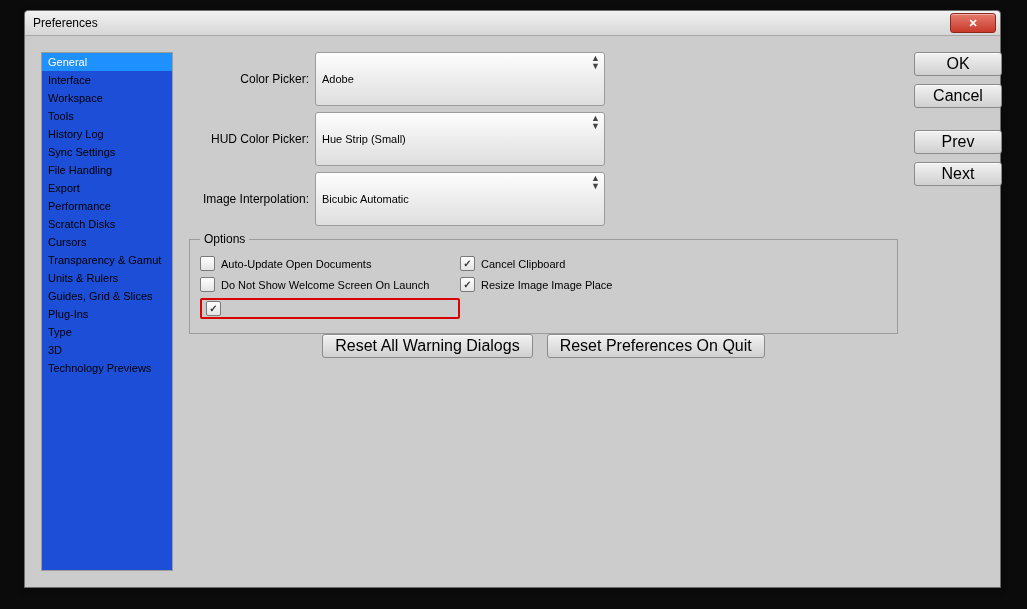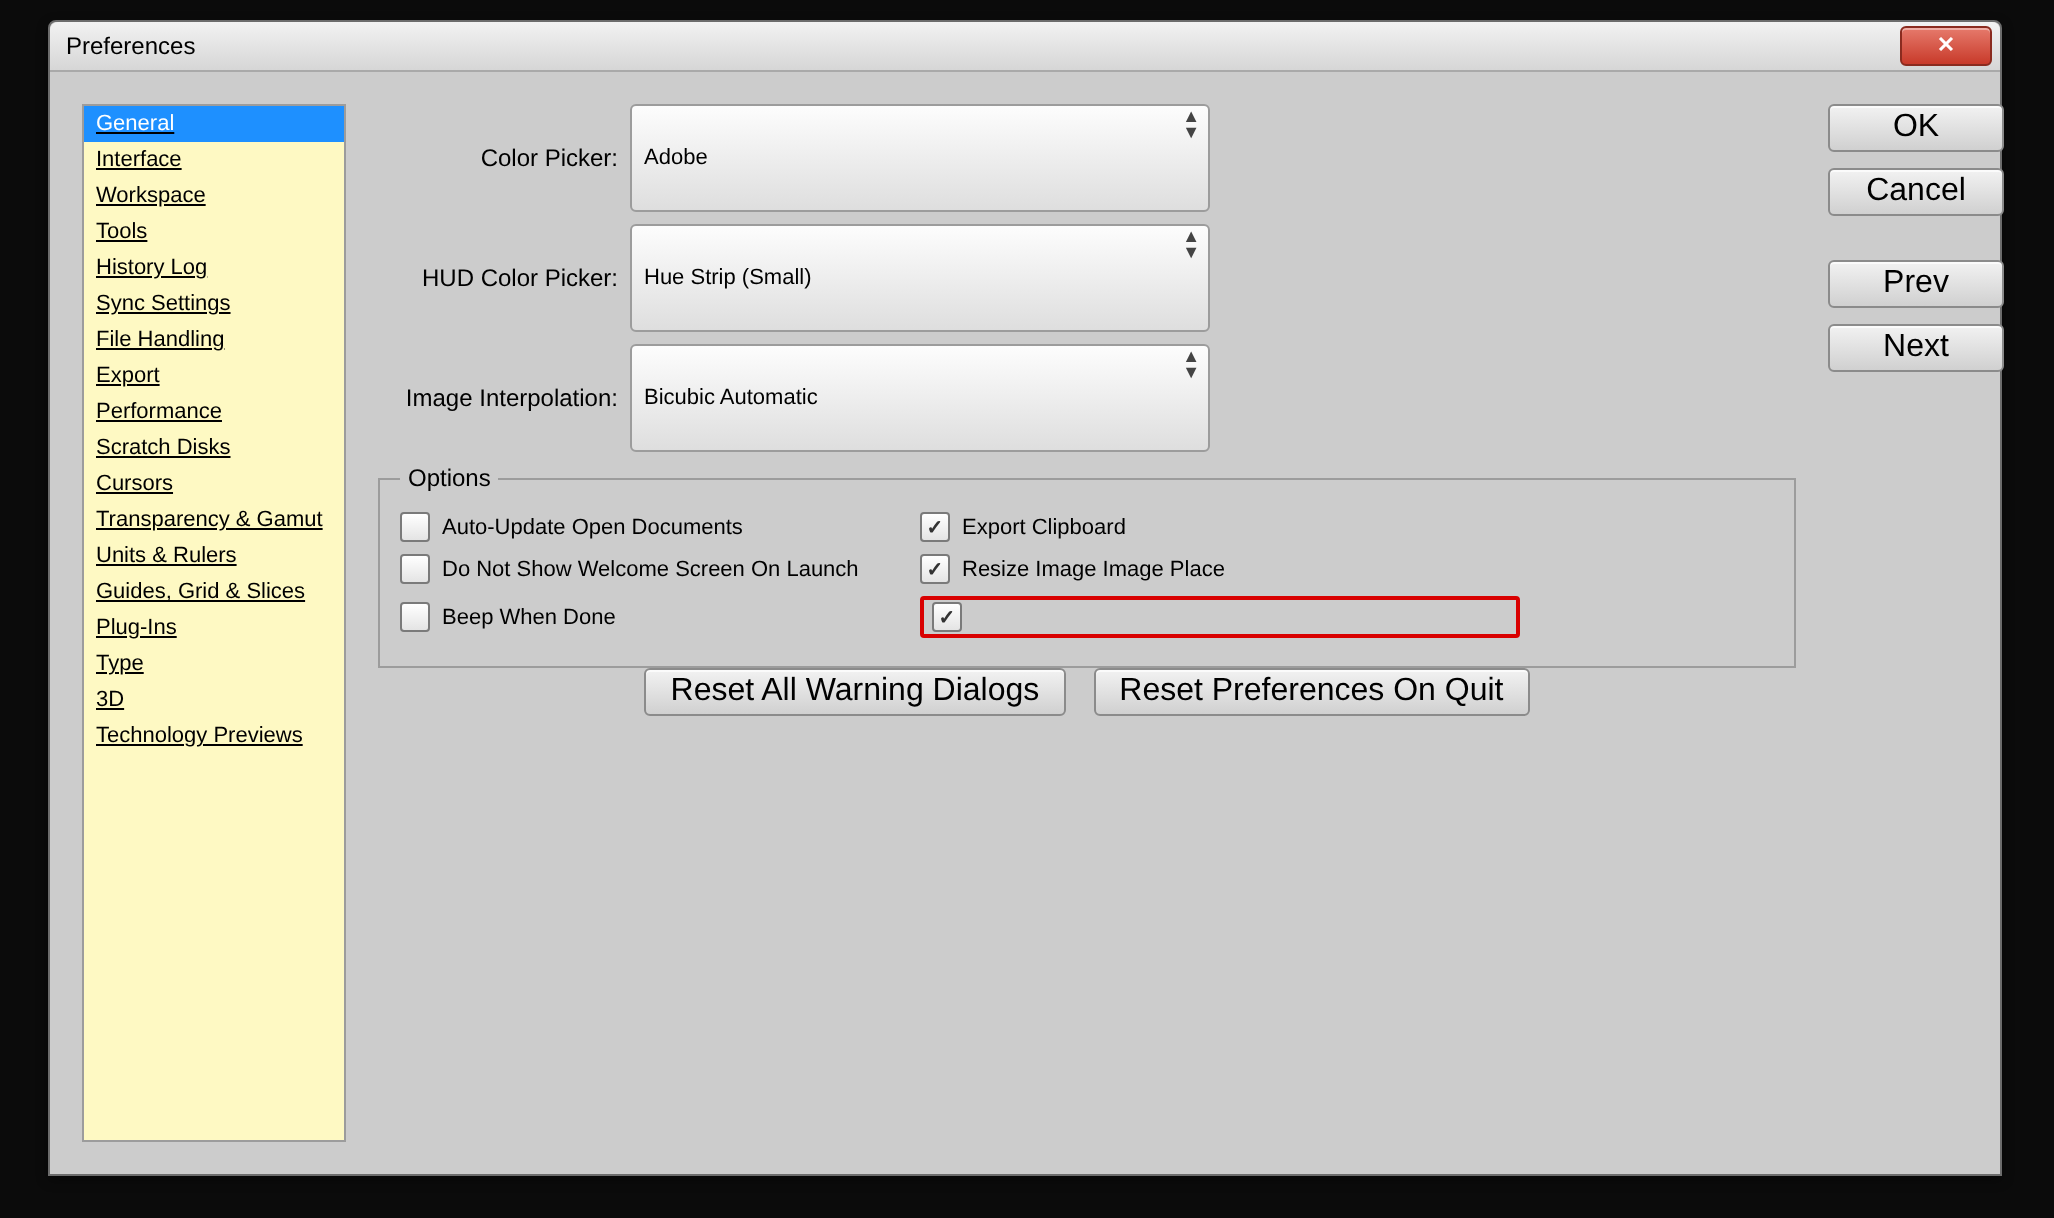--- a/index.html
+++ b/index.html
@@ -32,23 +32,22 @@
     background:linear-gradient(#e67a6c,#c83a2a);
     border:1px solid #8a2b1f;
     display:flex;align-items:center;justify-content:center;
     color:#fff;font-weight:bold;font-size:11px;
     box-shadow:inset 0 1px 0 rgba(255,255,255,0.4);
   }
   .body{
     flex:1;display:flex;padding:16px;gap:16px;
   }
   .sidebar{
-    width:130px;border:1px solid #9c9c9c;background:#fef9c3;
+    width:130px;border:1px solid #9c9c9c;background:#1d4ed8;
     overflow:auto;
-    text-decoration:underline;
   }
   .side-item{
     padding:3px 6px;font-size:11px;cursor:default;
     white-space:nowrap;
   }
   .side-item.selected{background:#1e90ff;color:#fff;}
   .main{flex:1;display:flex;gap:16px;}
   .form-area{flex:1;}
   .form-row{display:flex;align-items:center;margin-bottom:6px;}
   .form-label{width:120px;text-align:right;margin-right:6px;}
@@ -160,33 +159,29 @@
 
         <fieldset class="options">
           <legend>Options</legend>
           <div class="check-grid" id="check-grid">
               <label class="check">
                 <span class="box"></span>
                 <span>Auto-Update Open Documents</span>
               </label>
               <label class="check">
                 <span class="box checked"></span>
-                <span>Export Clipboard</span>
+                <span>Cancel Clipboard</span>
               </label>
               <label class="check">
                 <span class="box"></span>
                 <span>Do Not Show Welcome Screen On Launch</span>
               </label>
               <label class="check">
                 <span class="box checked"></span>
                 <span>Resize Image Image Place</span>
-              </label>
-              <label class="check">
-                <span class="box"></span>
-                <span>Beep When Done</span>
               </label>
               <label class="check highlight-red">
                 <span class="box checked"></span>
               </label>
             </div>
         </fieldset>
 
         <div class="btn-row">
           <div class="btn">Reset All Warning Dialogs</div>
           <div class="btn">Reset Preferences On Quit</div>

